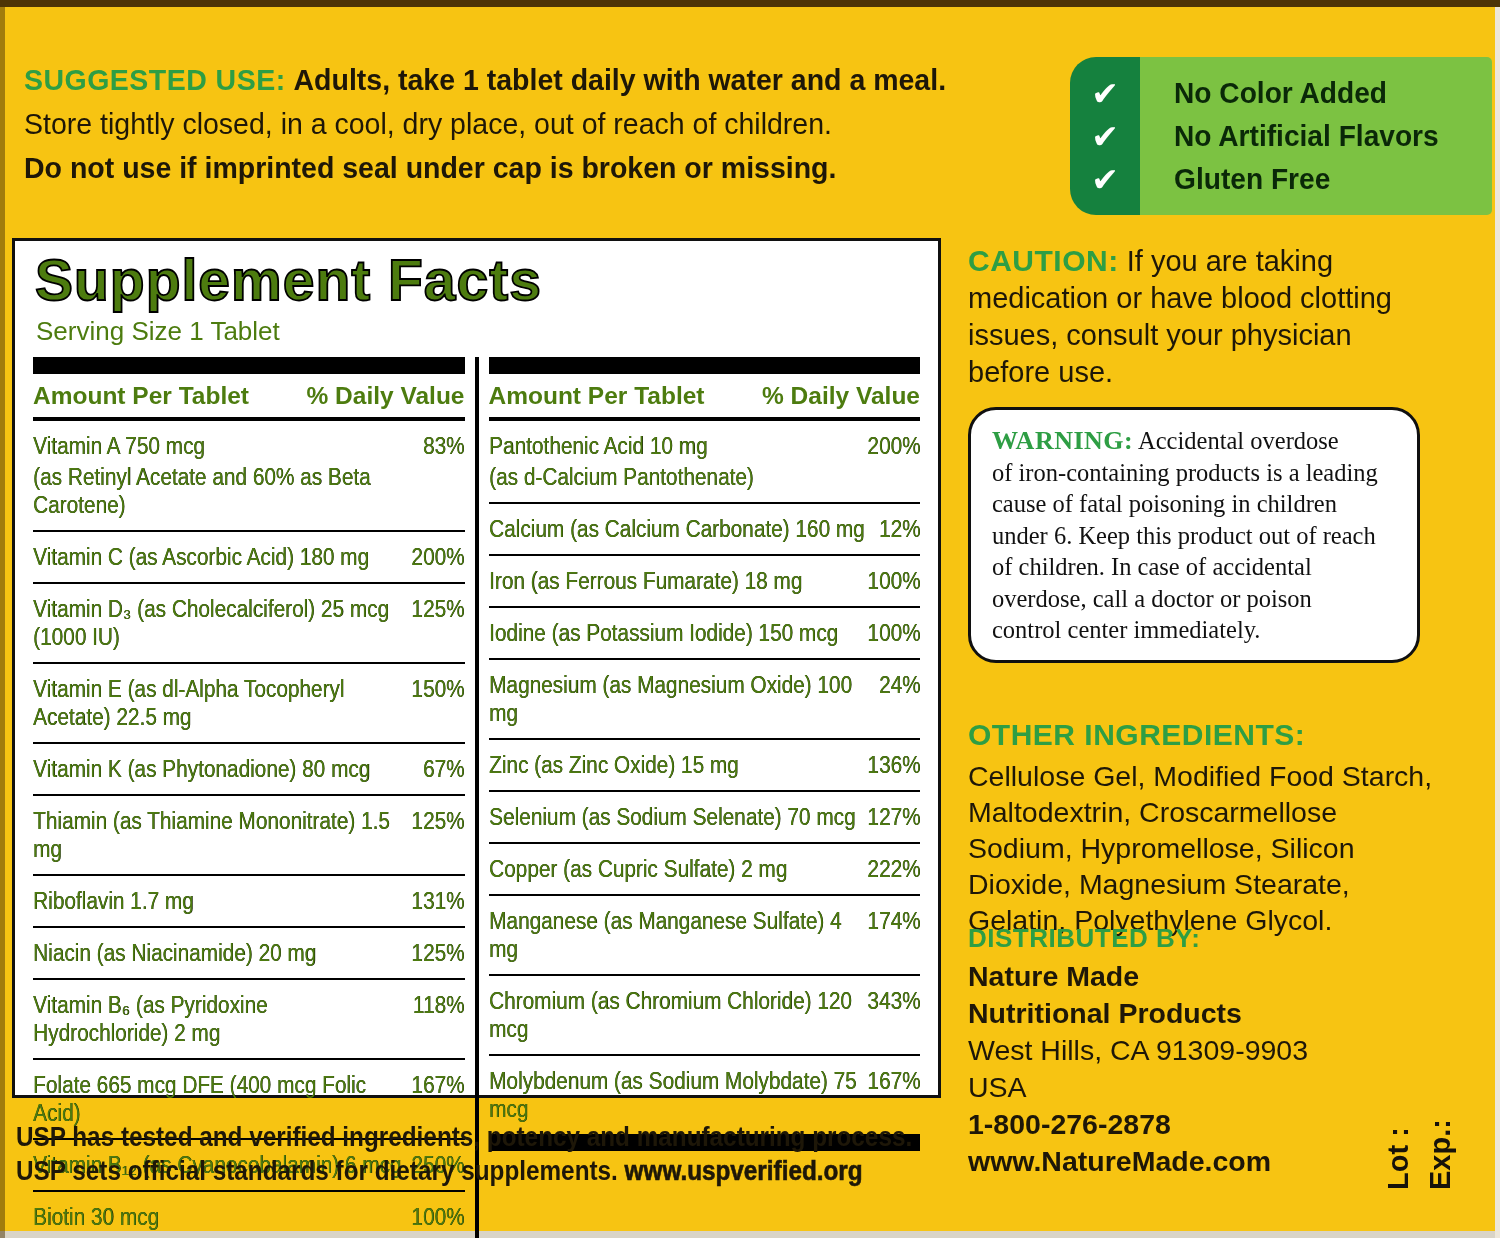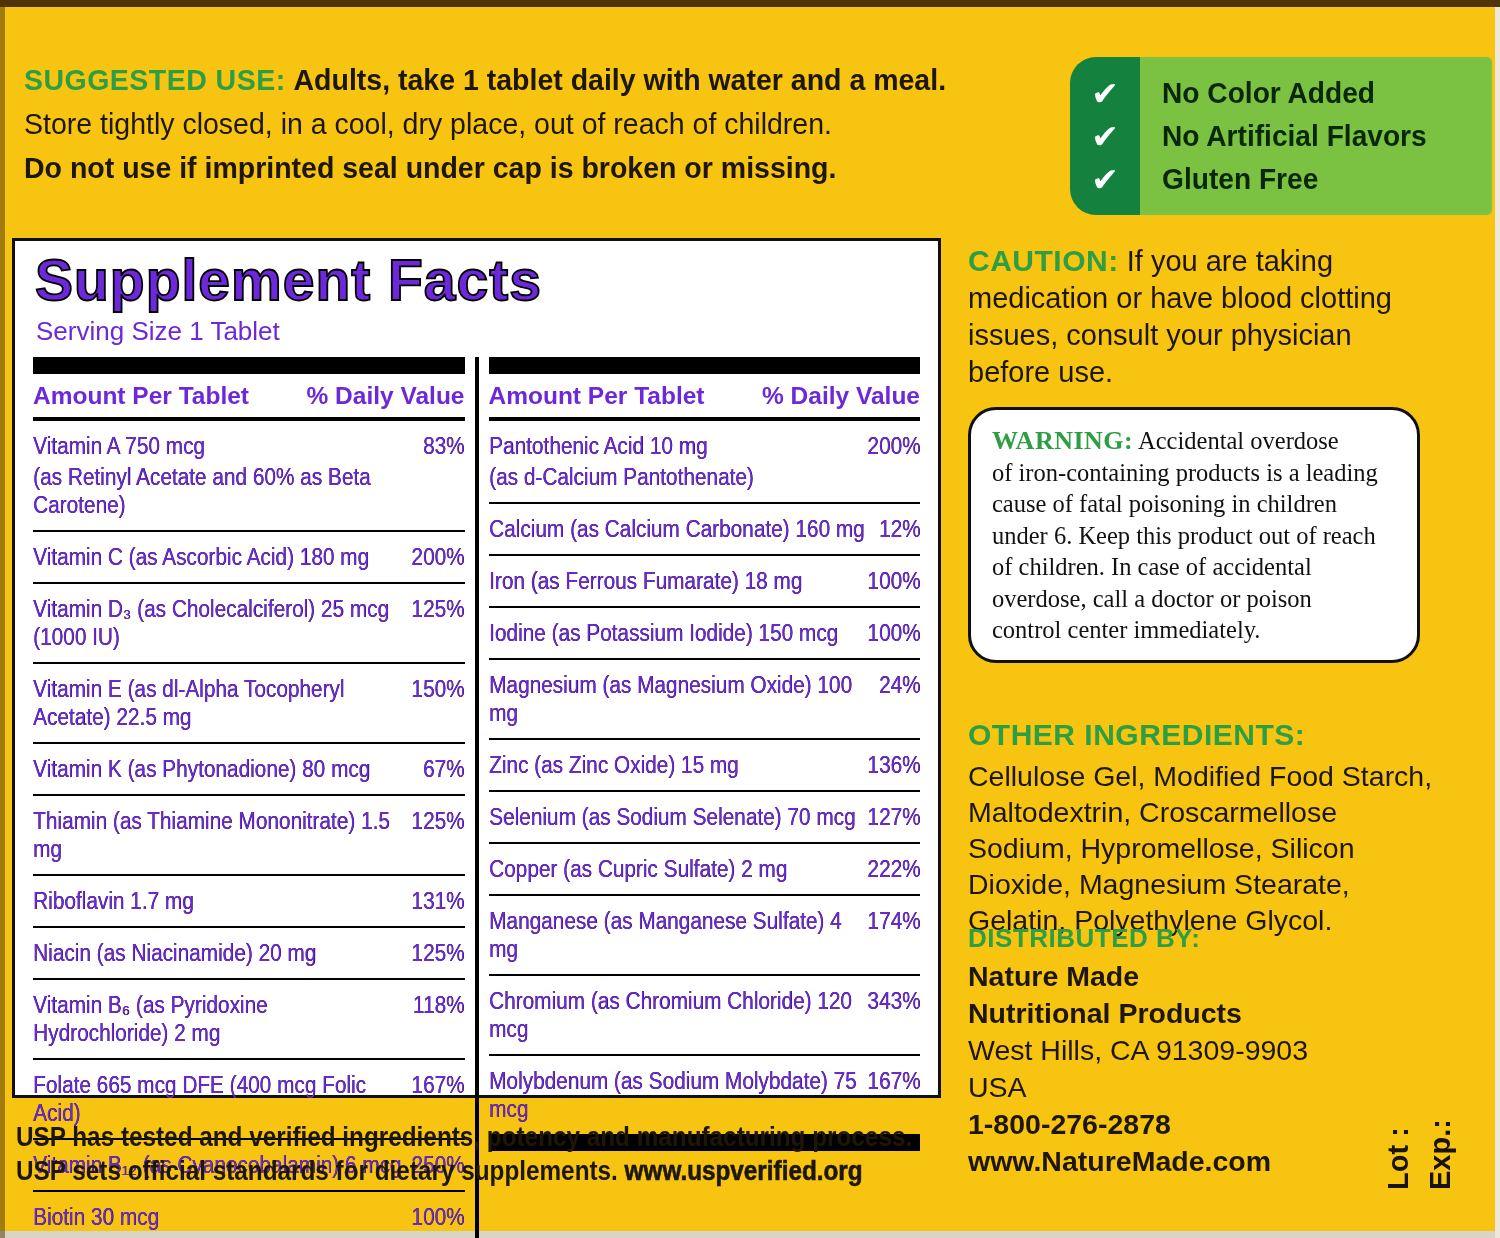--- a/index.html
+++ b/index.html
@@ -21,27 +21,27 @@
   .suggested .b { font-weight:bold; }
   .suggested .head { font-weight:bold; letter-spacing:.5px; }
 
   
   .badge { position:absolute; left:1070px; top:57px; width:422px; height:158px;
            display:flex; border-radius:26px 5px 5px 26px; overflow:hidden; }
   .badge-checks { width:70px; background:#15813E; display:flex; flex-direction:column;
                   justify-content:center; align-items:center; }
   .badge-checks span { color:#FFFFFF; font-size:33px; font-weight:bold; line-height:43px; }
   .badge-items { flex:1; background:#7CC242; display:flex; flex-direction:column;
-                 justify-content:center; padding-left:22px; }
+                 justify-content:center; padding-left:34px; }
   .badge-items div { color:#0A2808; font-weight:bold; font-size:29px; line-height:43px;
                      transform:scaleX(0.97); transform-origin:0 50%; }
 
   
   .sf-panel { position:absolute; left:12px; top:238px; width:929px; height:860px;
-              background:#FFFFFF; border:3px solid #101010; color:#6d28d9; }
+              background:#FFFFFF; border:3px solid #101010; color:#4d7c0f; }
   .sf-title { font-weight:bold; font-size:57px; line-height:62px; padding:8px 0 0 20px;
               letter-spacing:1px; -webkit-text-stroke:1.8px #000; }
   .sf-serving { font-size:26px; line-height:32px; padding:4px 0 6px 21px; }
   .sf-cols { display:flex; padding:4px 18px 0 18px; }
   .col { flex:1; min-width:0; }
   .divider { width:4px; background:#000; margin:0 10px; }
   .bar { height:17px; background:#000; }
   .colhead { display:flex; justify-content:space-between; align-items:baseline;
              border-bottom:4px solid #000; padding:8px 0 7px 0;
              font-weight:bold; font-size:24.5px; }

